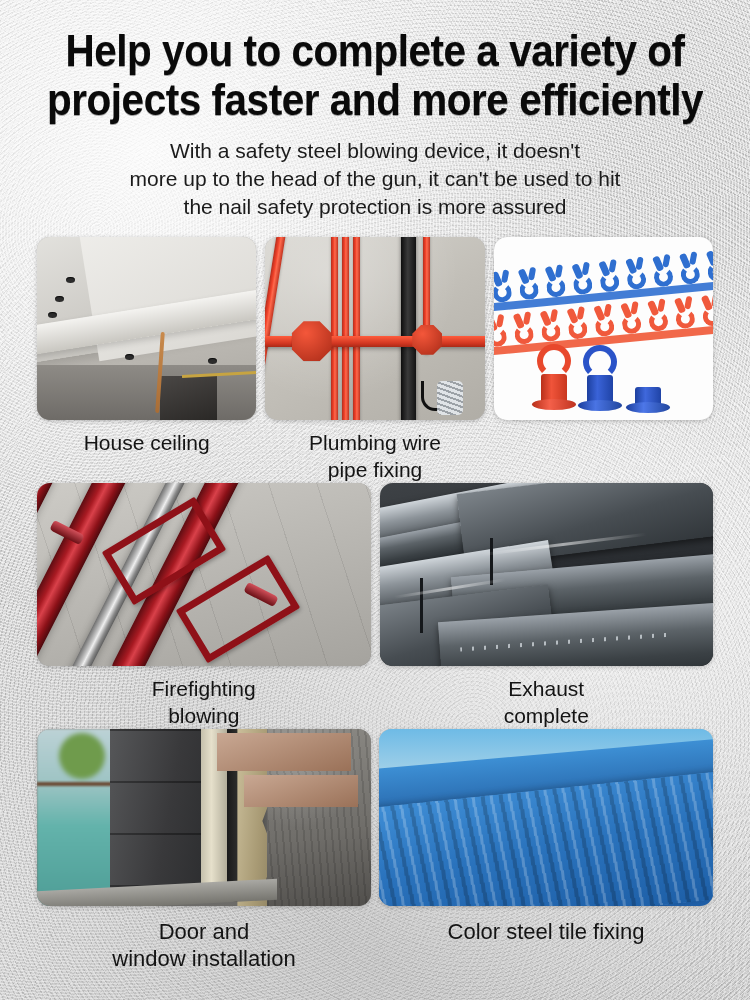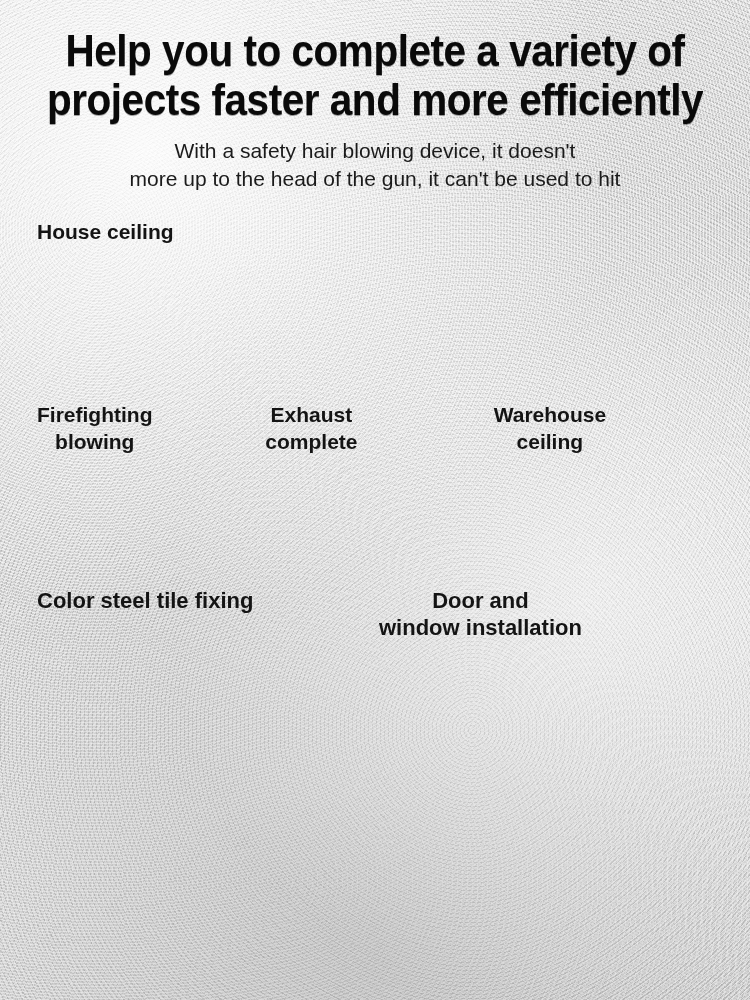--- a/index.html
+++ b/index.html
@@ -58,21 +58,21 @@
     line-height:28px;
     padding-top:13px;
   }
   .subtitle .sub-line { display:block; white-space:nowrap; }
 
   
   .grid { padding:16px 37px 0 37px; }
   .grid-row { display:flex; gap:9px; }
   .grid-row.row3 { gap:8px; }
 
-  .cell { flex:1 1 0; display:flex; flex-direction:row;font-weight:bold; }
+  .cell { flex:1 1 0; display:flex; flex-direction:column; }
 
   .photo {
     height:183px;
     border-radius:13px;
     overflow:hidden;
     position:relative;
     box-shadow:0 1px 4px rgba(0,0,0,.22);
     background:#b9b9b9;
   }
   .row3 .photo { height:177px; }
@@ -436,22 +436,23 @@
 <div id="bg-texture"></div>
 
 <div id="page">
 
   <div class="headline">
     <span class="hl-line">Help you to complete a variety of</span>
     <span class="hl-line">projects faster and more efficiently</span>
   </div>
 
   <div class="subtitle">
-    <span class="sub-line">With a safety hair blowing device, it doesn't</span>
+    <span class="sub-line">With a safety steel blowing device, it doesn't</span>
     <span class="sub-line">more up to the head of the gun, it can't be used to hit</span>
+    <span class="sub-line">the nail safety protection is more assured</span>
   </div>
 
   <div class="grid">
 
     <div class="grid-row row1">
 
       <div class="cell">
         <div class="photo">
           <div class="scene sc-ceiling">
             <div class="slab-a"></div>
@@ -464,20 +465,40 @@
             <div class="hole" style="left:78%;top:66%"></div>
             <div class="lower"></div>
             <div class="box-dark"></div>
             <div class="wire"></div>
             <div class="yellowline"></div>
           </div>
         </div>
         <div class="caption">House ceiling</div>
       </div>
 
+      <div class="cell">
+        <div class="photo">
+          <div class="scene sc-plumb">
+            <div class="wall-seam"></div>
+            <div class="rp diag" style="left:6%;top:-6%;width:9px;height:125%;transform:rotate(9deg)"></div>
+            <div class="rp" style="left:30%;top:-6%;width:7px;height:118%"></div>
+            <div class="rp" style="left:35%;top:-6%;width:7px;height:118%"></div>
+            <div class="rp" style="left:40%;top:-6%;width:7px;height:118%"></div>
+            <div class="blackpipe" style="left:62%;top:-6%;width:15px;height:120%"></div>
+            <div class="rp" style="left:72%;top:-6%;width:7px;height:70%"></div>
+            <div class="hbar"></div>
+            <div class="junction"></div>
+            <div class="junction2"></div>
+            <div class="hook"></div>
+            <div class="spring"></div>
+          </div>
+        </div>
+        <div class="caption" style="white-space:pre-line">Plumbing wire
+pipe fixing</div>
+      </div>
 
       <div class="cell">
         <div class="photo">
           <div class="scene sc-card">
             <div class="strip blue">
               <div class="rail"></div>
               <div class="clipitem" style="left:2%">
                   <div class="tab"></div>
                   <div class="tab2"></div>
                   <div class="ring"></div>
@@ -624,60 +645,24 @@
             <div class="rod" style="left:33%;top:30%;height:26%"></div>
             <div class="rod" style="left:12%;top:52%;height:30%"></div>
             <div class="glint" style="left:4%;top:57%;width:34%;transform:rotate(-9deg)"></div>
             <div class="glint" style="left:30%;top:33%;width:50%;transform:rotate(-7deg)"></div>
           </div>
         </div>
         <div class="caption" style="white-space:pre-line">Exhaust
 complete</div>
       </div>
 
-      <div class="cell">
-        <div class="photo">
-          <div class="scene sc-ware">
-            <div class="grid-ceil"></div>
-            <div class="panel"></div>
-            <div class="tube"></div>
-            <div class="wallbg"></div>
-            <div class="redsign">
-                <div class="win"></div>
-              </div>
-            <div class="col"></div>
-            <div class="box-el"></div>
-            <div class="door"></div>
-          </div>
-        </div>
-        <div class="caption" style="white-space:pre-line">Warehouse
-ceiling</div>
-      </div>
 
     </div>
 
     <div class="grid-row row3">
-
-      <div class="cell">
-        <div class="photo">
-          <div class="scene sc-roof">
-            <div class="sky"></div>
-            <div class="wallstrip">
-              <div class="wdw" style="left:12%"></div>
-              <div class="wdw" style="left:24%"></div>
-              <div class="wdw" style="left:36%"></div>
-              <div class="wdw" style="left:48%"></div>
-              <div class="wdw" style="left:60%"></div>
-            </div>
-            <div class="mainroof"></div>
-            <div class="bigroof"></div>
-          </div>
-        </div>
-        <div class="caption">Color steel tile fixing</div>
-      </div>
 
       <div class="cell">
         <div class="photo">
           <div class="scene sc-door">
             <div class="outside">
                 <div class="tree"></div>
                 <div class="rail"></div>
               </div>
             <div class="blockwall"></div>
             <div class="frame-v"></div>
@@ -687,16 +672,34 @@
             <div class="rough"></div>
             <div class="brick" style="top:2%;height:22%"></div>
             <div class="brick" style="top:26%;height:18%;right:4%;width:34%"></div>
             <div class="sill"></div>
           </div>
         </div>
         <div class="caption" style="white-space:pre-line">Door and
 window installation</div>
       </div>
 
+      <div class="cell">
+        <div class="photo">
+          <div class="scene sc-roof">
+            <div class="sky"></div>
+            <div class="wallstrip">
+              <div class="wdw" style="left:12%"></div>
+              <div class="wdw" style="left:24%"></div>
+              <div class="wdw" style="left:36%"></div>
+              <div class="wdw" style="left:48%"></div>
+              <div class="wdw" style="left:60%"></div>
+            </div>
+            <div class="mainroof"></div>
+            <div class="bigroof"></div>
+          </div>
+        </div>
+        <div class="caption">Color steel tile fixing</div>
+      </div>
+
     </div>
 
   </div>
 </div>
 
 </body></html>

